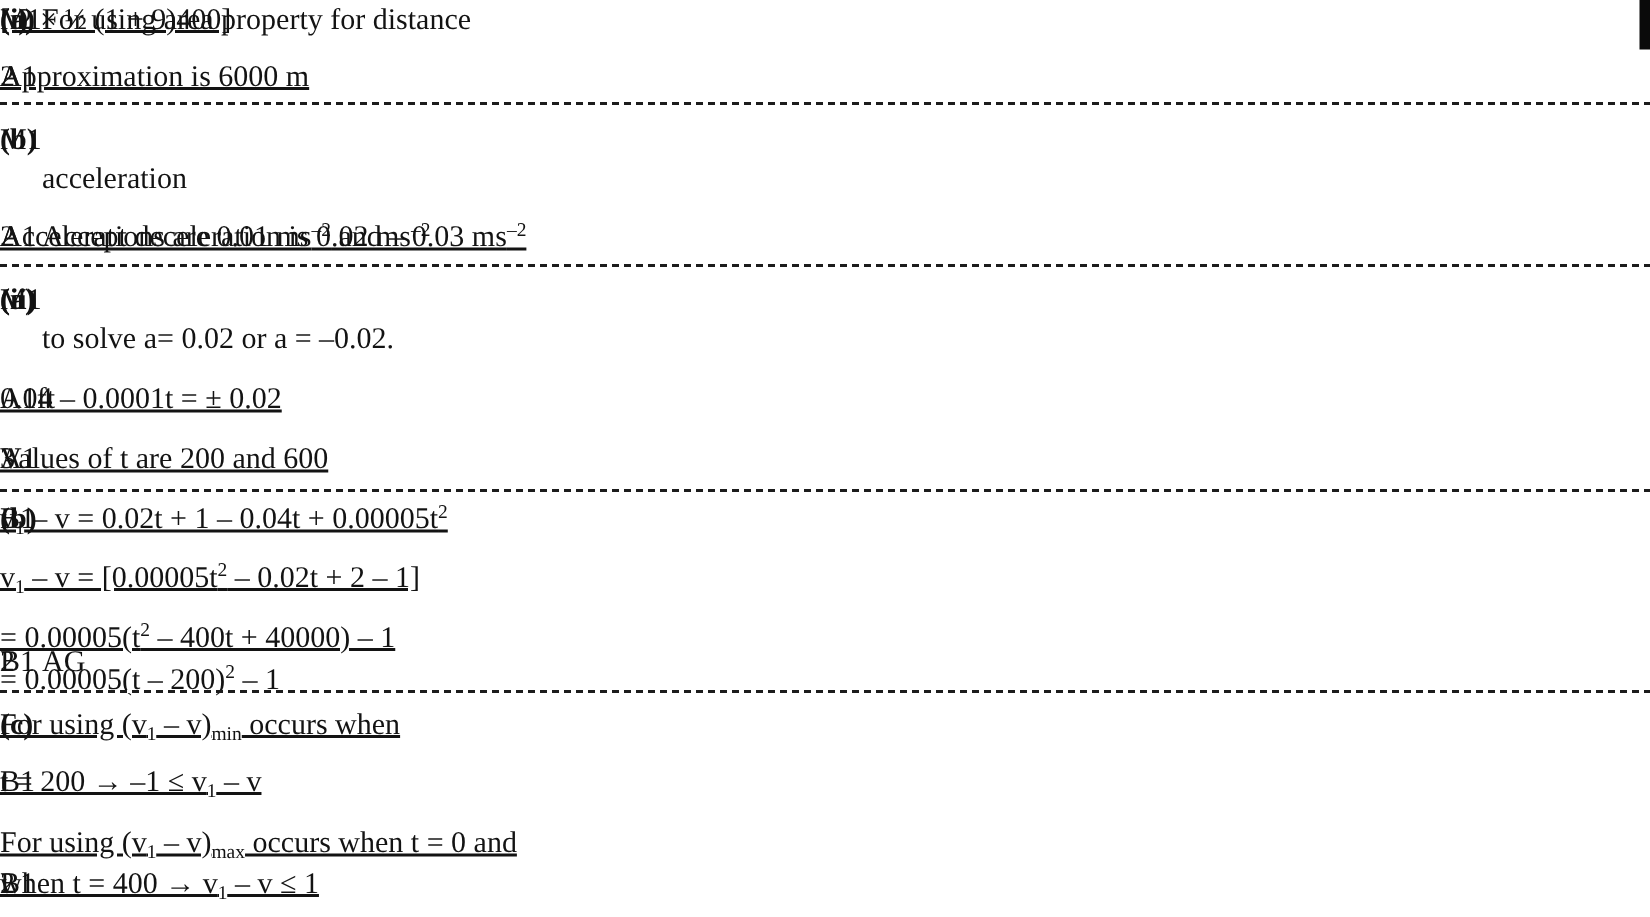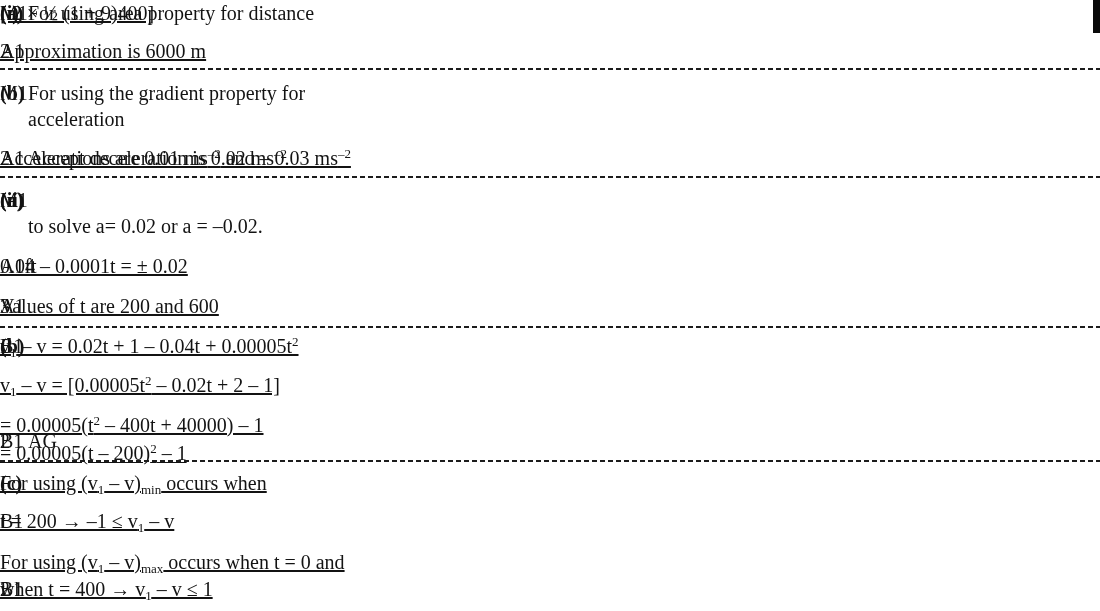--- a/index.html
+++ b/index.html
@@ -61,21 +61,21 @@
     <span class="cell work"><span>Approximation is 6000 m</span></span>
     <span class="cell mark">A1</span>
     <span class="cell tot">2</span>
   </div>
 
   <div class="divider" style="top:68px"></div>
 
   <div class="row" style="top:80px">
     <span class="cell p2">(b)</span>
     <span class="cell mark">M1</span>
-    <span class="cell com"><span>For using the gradient property for</span><br><span>acceleration</span></span>
+    <span class="cell com"><br><span>acceleration</span></span>
   </div>
   <div class="row" style="top:145px">
     <span class="cell work"><span>Accelerations are 0.01 ms</span><sup>–2</sup><span> and – 0.03 ms</span><sup>–2</sup></span>
     <span class="cell mark">A1</span>
     <span class="cell tot">2</span>
     <span class="cell com"><span>Accept deceleration is 0.02 ms</span><sup>–2</sup></span>
   </div>
 
   <div class="divider" style="top:176px"></div>
 

